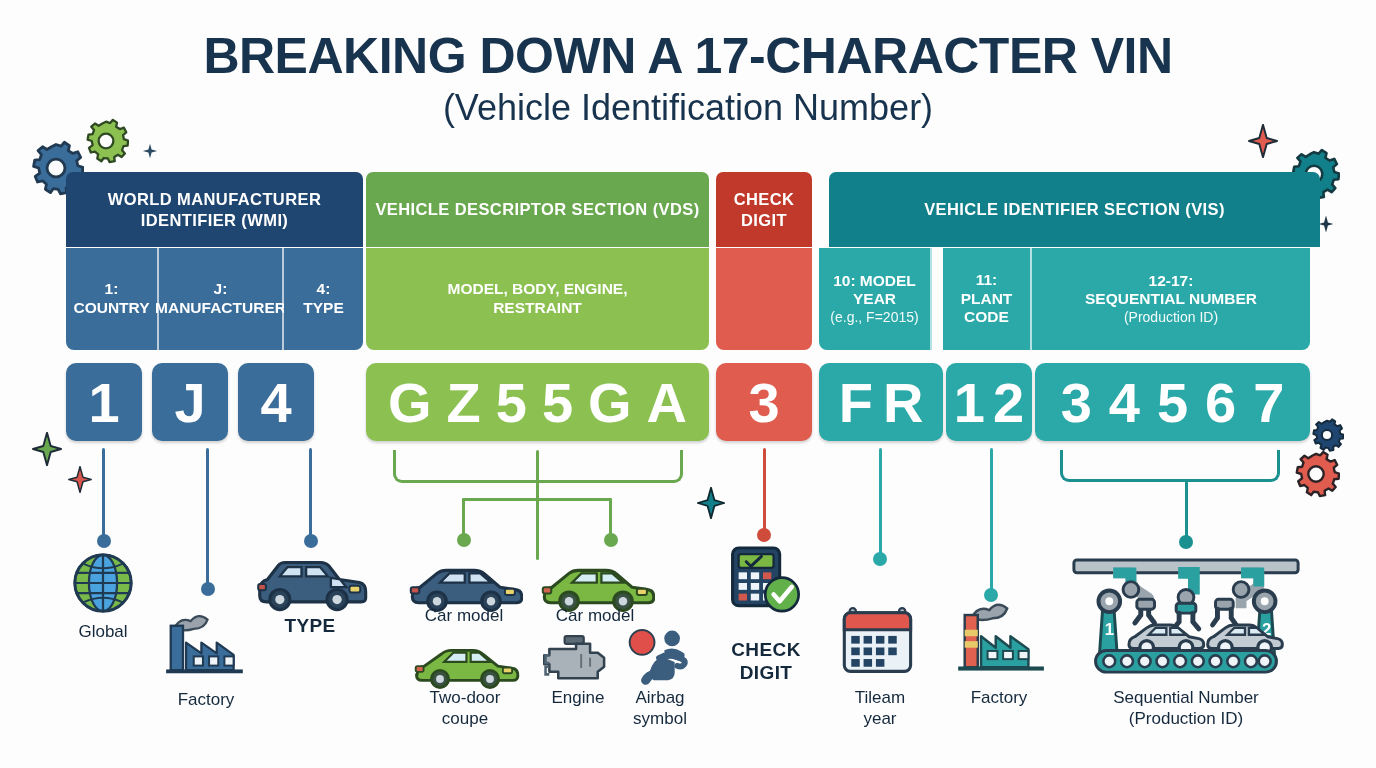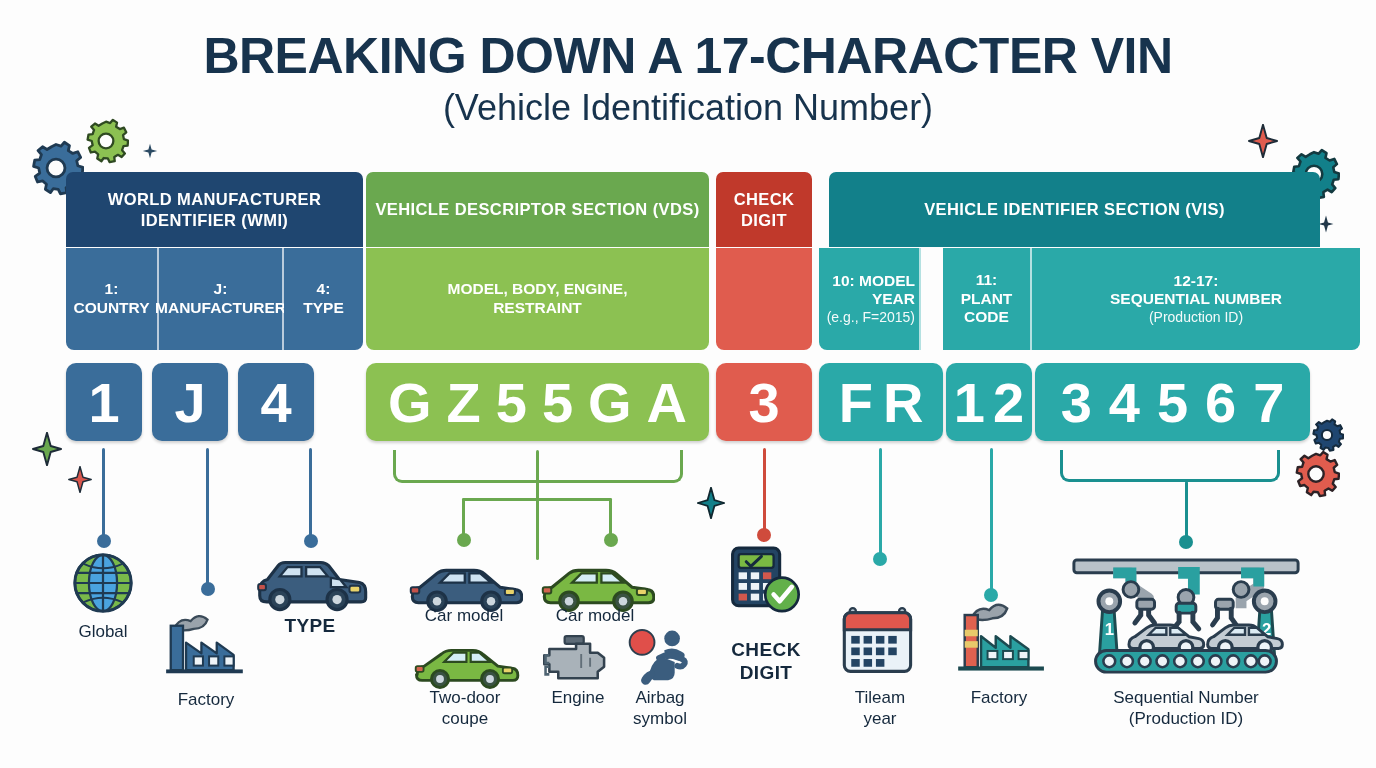--- a/index.html
+++ b/index.html
@@ -144,30 +144,30 @@
     <span class="l2">TYPE</span>
   </div>
 
   <div class="sub" style="left:366px;top:248px;width:343px;height:102px;background:#8cc152;border-radius:0 0 8px 8px;">
     <span class="l1">MODEL, BODY, ENGINE,</span>
     <span class="l2">RESTRAINT</span>
   </div>
 
   <div class="sub" style="left:716px;top:248px;width:96px;height:102px;background:#e05c4e;border-radius:0 0 8px 8px;"></div>
 
-  <div class="sub sub-sep" style="left:819px;top:248px;width:102px;height:102px;background:#2aa9a8;border-radius:0 0 0 8px;align-items:flex-end;">
+  <div class="sub sub-sep" style="left:819px;top:248px;width:113px;height:102px;background:#2aa9a8;border-radius:0 0 0 8px;">
     <span class="l1">10: MODEL</span>
     <span class="l2">YEAR</span>
     <span class="note">(e.g., F=2015)</span>
   </div>
   <div class="sub sub-sep" style="left:943px;top:248px;width:89px;height:102px;background:#2aa9a8;">
     <span class="l1">11:</span>
     <span class="l2" style="max-width:66px;">PLANT CODE</span>
   </div>
-  <div class="sub" style="left:1032px;top:248px;width:328px;height:102px;background:#2aa9a8;border-radius:0 0 8px 0;">
+  <div class="sub" style="left:1032px;top:248px;width:278px;height:102px;background:#2aa9a8;border-radius:0 0 8px 0;">
     <span class="l1">12-17:</span>
     <span class="l2">SEQUENTIAL NUMBER</span>
     <span class="note">(Production ID)</span>
   </div>
 
   <div class="chip" style="left:66px;top:363px;width:76px;height:78px;background:#3a6d9a;">1</div>
   <div class="chip" style="left:152px;top:363px;width:76px;height:78px;background:#3a6d9a;">J</div>
   <div class="chip" style="left:238px;top:363px;width:76px;height:78px;background:#3a6d9a;">4</div>
   <div class="chip" style="left:366px;top:363px;width:343px;height:78px;background:#8cc152;letter-spacing:15px;text-indent:15px;">GZ55GA</div>
   <div class="chip" style="left:716px;top:363px;width:96px;height:78px;background:#e05c4e;">3</div>

